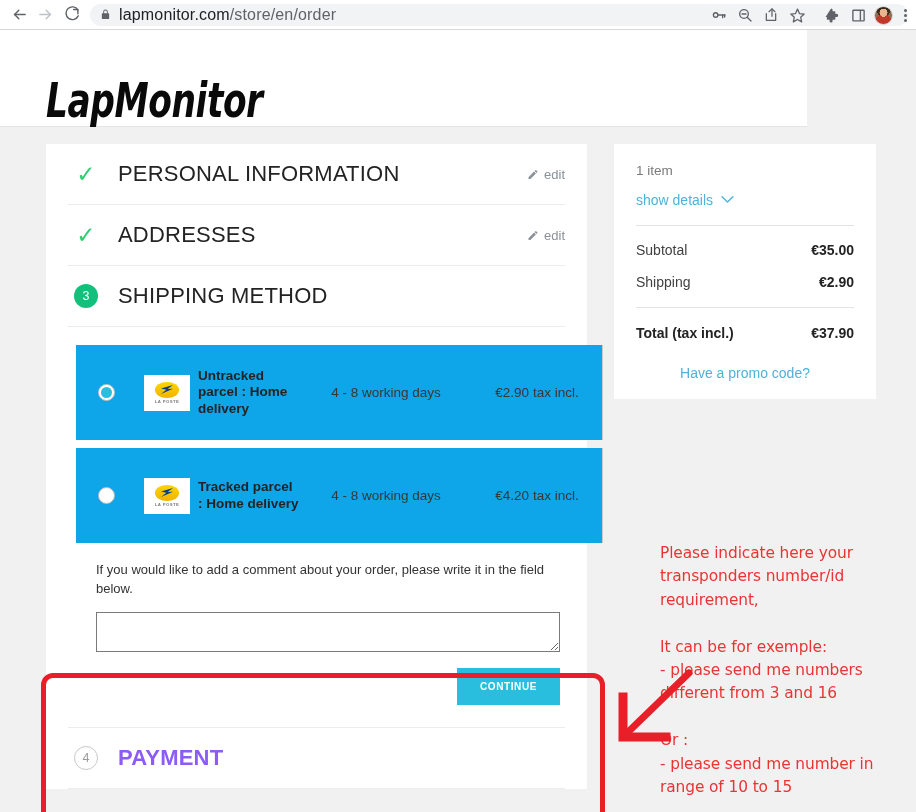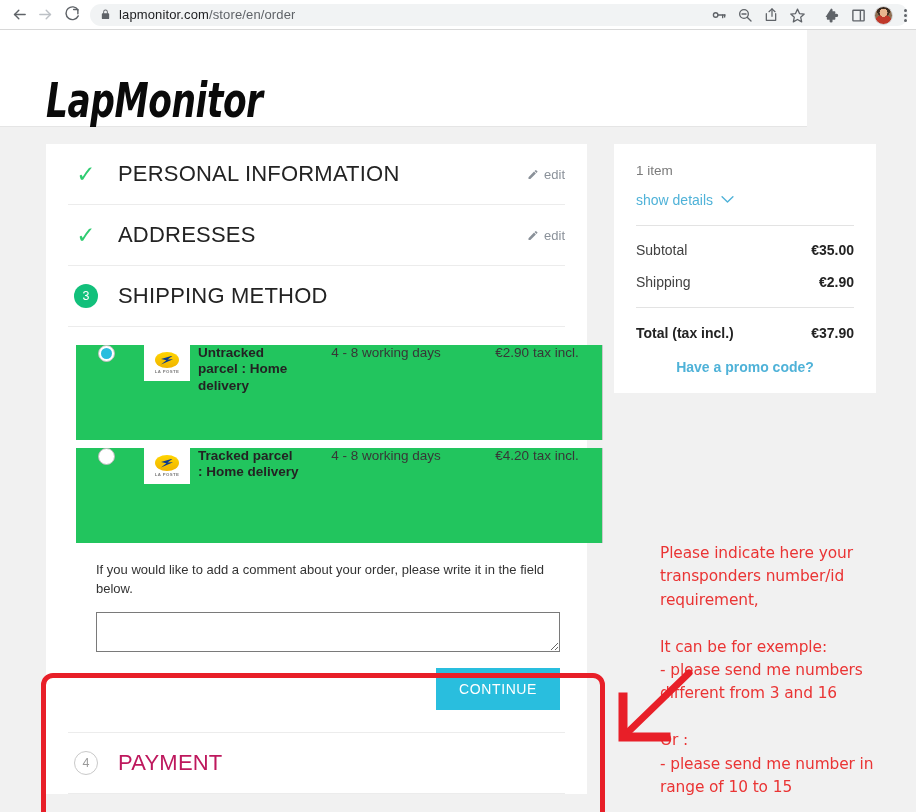--- a/index.html
+++ b/index.html
@@ -31,21 +31,21 @@
     height: 22px;
     background: #f1f3f4;
     border-radius: 11px;
     margin: 0 8px 0 6px;
     display: flex; align-items: center;
     padding: 0 10px;
     min-width: 0;
   }
   #omnibox .lock { margin-right: 8px; display:flex; align-items:center;}
   #omnibox .url {
-    font-size: 13px; color: #202124;
+    font-size: 16px; color: #202124;
     white-space: nowrap; overflow: hidden;
     letter-spacing: .01em;
   }
   #omnibox .url .dom { color: #202124; }
   #omnibox .url .path { color: #5f6368; }
   #tb-icons { display: flex; align-items: center; position:absolute; right: 2px; top:0; height:30px; }
   .tb-ico {
     width: 26px; height: 26px;
     display: flex; align-items: center; justify-content: center;
     color: #5f6368;
@@ -127,37 +127,37 @@
   }
   .numcircle.inactive {
     background: transparent; color: #9a9a9a;
     border: 1px solid #c9c9c9;
   }
   .step-title {
     font-size: 22px; color: #232323;
     font-weight: 400; letter-spacing: .2px;
     margin-left: 14px;
   }
-  .step-title.muted { color: #be185d; }
+  .step-title.muted { color: #8b5cf6; font-weight: bold; }
   .edit-link {
     position: absolute; right: 0; top: 50%;
     transform: translateY(-50%);
     display: flex; align-items: center; gap: 5px;
     font-size: 13px; color: #8a9199;
     cursor: pointer;
   }
   .pencil { color:#8a9199; font-size: 12px; display:inline-block; transform: rotate(0deg); }
 
   .step-body { padding: 18px 22px 0 22px; }
 
   .ship-opt {
     height: 95px;
-    background: #22c55e;
+    background: #0ea5e9;
     border-right: 1px solid #c9c9c9;
-    display: flex; align-items: flex-start;
+    display: flex; align-items: center;
     margin-bottom: 8px;
     width: 527px;
     margin-left: 8px;
   }
   .ship-opt .radio-cell { width: 60px; display:flex; justify-content:center; flex:none;}
   .radio {
     width: 17px; height: 17px; border-radius: 50%;
     border: 1px solid #b9b9b9; background:#fff;
     display:flex; align-items:center; justify-content:center;
     box-shadow: 0 0 0 1px #fff inset;
@@ -216,21 +216,21 @@
     resize: vertical;
     font-family: "Liberation Sans", sans-serif;
     font-size: 13px;
     padding: 5px 7px;
     outline: none;
   }
   #continue-row { display:flex; justify-content:flex-end; width: 464px; margin-top: 16px; }
   #continue-btn {
     background: #29bede; color: #fff;
     border: none;
-    font-size: 14px; font-weight: 400; letter-spacing: .6px;
+    font-size: 10px; font-weight: 700; letter-spacing: .6px;
     padding: 13px 23px;
     cursor: pointer;
     font-family: "Liberation Sans", sans-serif;
   }
 
   
   #summary {
     position: absolute; left: 614px; top: 17px;
     width: 262px;
     background: #fff;
@@ -247,22 +247,22 @@
   .sum-rule { border-top: 1px solid #e3e3e3; margin: 17px 0 0 0; }
   .sum-row {
     display:flex; justify-content:space-between; align-items:baseline;
     margin-top: 16px;
     font-size: 14px; color: #414141;
   }
   .sum-row .val { font-weight: 700; color:#232323; }
   .sum-row.total { margin-top: 17px; }
   .sum-row.total .lbl { font-weight: 700; color:#232323; font-size: 14px;}
   #promo {
-    margin-top: 18px; text-align: center;
-    font-size: 14px; color: #4fb2d8; cursor: pointer; font-weight: bold;
+    margin-top: 24px; text-align: center;
+    font-size: 14px; color: #4fb2d8; cursor: pointer;
   }
 
   
   #annot-text {
     position: absolute; left: 660px; top: 415px;
     width: 250px;
     color: #ea3434;
     font-family: "DejaVu Sans", sans-serif;
     font-size: 15.4px;
     line-height: 1.52;

